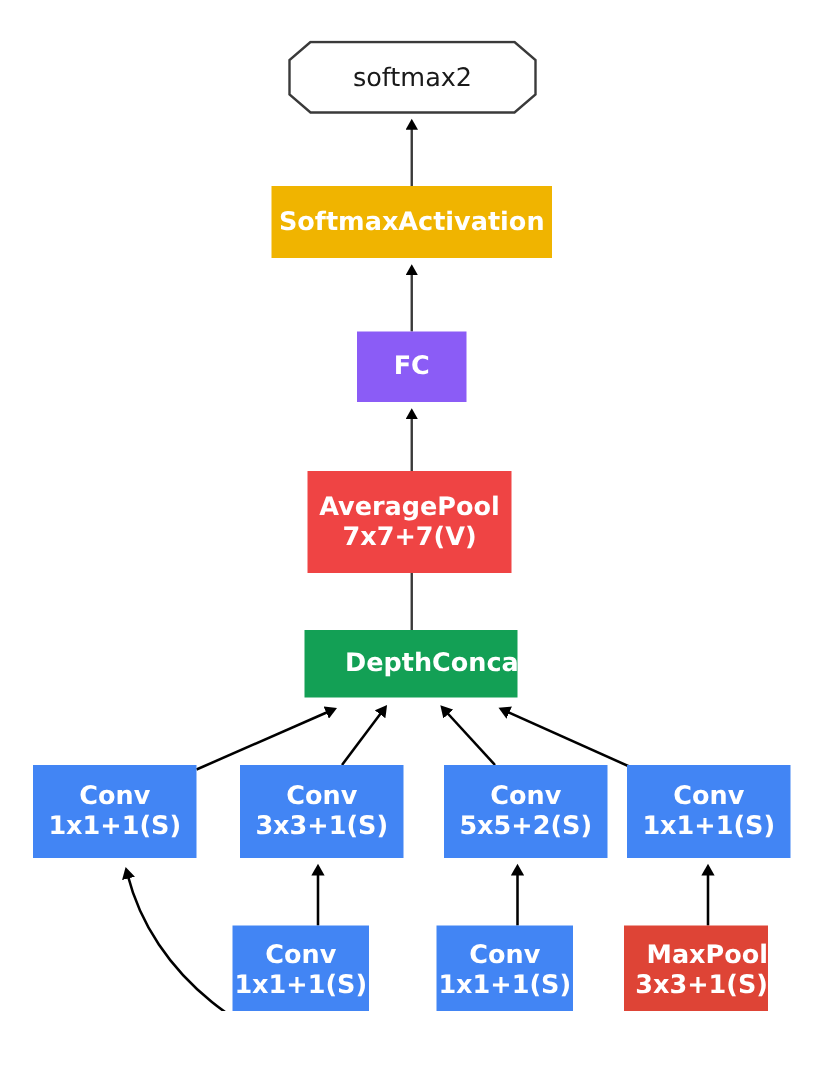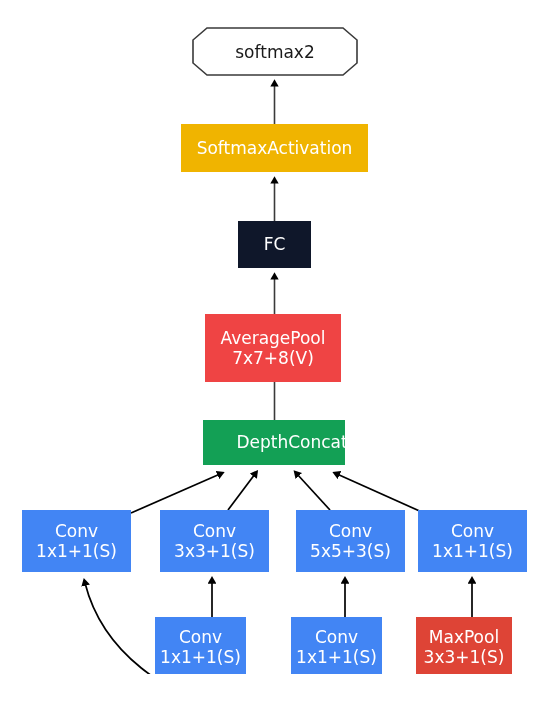--- a/index.html
+++ b/index.html
@@ -35,20 +35,21 @@
     justify-content: center;
     text-align: center;
     line-height: 1.18;
     color: #ffffff;
     font-size: 17px;
     z-index: 3;
     white-space: nowrap;
   }
   .node .l1, .node .l2 {
     display: block;
+    font-weight: bold;
   }
   .oct-wrap {
     position: absolute;
     z-index: 3;
   }
   .oct-svg {
     position: absolute;
     left: 0;
     top: 0;
   }
@@ -104,61 +105,61 @@
     <svg class="oct-svg" width="166" height="49" viewBox="0 0 166 49" xmlns="http://www.w3.org/2000/svg">
       <polygon points="15,1 151,1 165,13 165,36 151,48 15,48 1,36 1,13" fill="#ffffff" stroke="#3a3a3a" stroke-width="1.6"></polygon>
     </svg>
     <div class="oct-label">softmax2</div>
   </div>
 
   <div class="node" style="left:181px; top:124px; width:187px; height:48px; background:#F0B400;">
     <span class="l1">SoftmaxActivation</span>
   </div>
 
-  <div class="node" style="left:238px; top:221px; width:73px; height:47px; background:#0f172a;">
+  <div class="node" style="left:238px; top:221px; width:73px; height:47px; background:#8b5cf6;">
     <span class="l1">FC</span>
   </div>
 
   <div class="node" style="left:205px; top:314px; width:136px; height:68px; background:#ef4444;">
     <span class="l1">AveragePool</span>
-    <span class="l2">7x7+8(V)</span>
+    <span class="l2">7x7+7(V)</span>
   </div>
 
   <div class="node" style="left:203px; top:420px; width:142px; height:45px; background:#13A055;padding-left:36px;">
     <span class="l1">DepthConcat</span>
   </div>
 
   <div class="node" style="left:22px; top:510px; width:109px; height:62px; background:#4285F4;">
     <span class="l1">Conv</span>
     <span class="l2">1x1+1(S)</span>
   </div>
 
   <div class="node" style="left:160px; top:510px; width:109px; height:62px; background:#4285F4;">
     <span class="l1">Conv</span>
     <span class="l2">3x3+1(S)</span>
   </div>
 
   <div class="node" style="left:296px; top:510px; width:109px; height:62px; background:#4285F4;">
     <span class="l1">Conv</span>
-    <span class="l2">5x5+3(S)</span>
+    <span class="l2">5x5+2(S)</span>
   </div>
 
   <div class="node" style="left:418px; top:510px; width:109px; height:62px; background:#4285F4;">
     <span class="l1">Conv</span>
     <span class="l2">1x1+1(S)</span>
   </div>
 
   <div class="node" style="left:155px; top:617px; width:91px; height:60px; background:#4285F4;">
     <span class="l1">Conv</span>
     <span class="l2">1x1+1(S)</span>
   </div>
 
   <div class="node" style="left:291px; top:617px; width:91px; height:60px; background:#4285F4;">
     <span class="l1">Conv</span>
     <span class="l2">1x1+1(S)</span>
   </div>
 
-  <div class="node" style="left:416px; top:617px; width:96px; height:60px; background:#DE4436;">
+  <div class="node" style="left:416px; top:617px; width:96px; height:60px; background:#DE4436;align-items:flex-end;">
     <span class="l1">MaxPool</span>
     <span class="l2">3x3+1(S)</span>
   </div>
 
 </div>
 
 </body></html>

